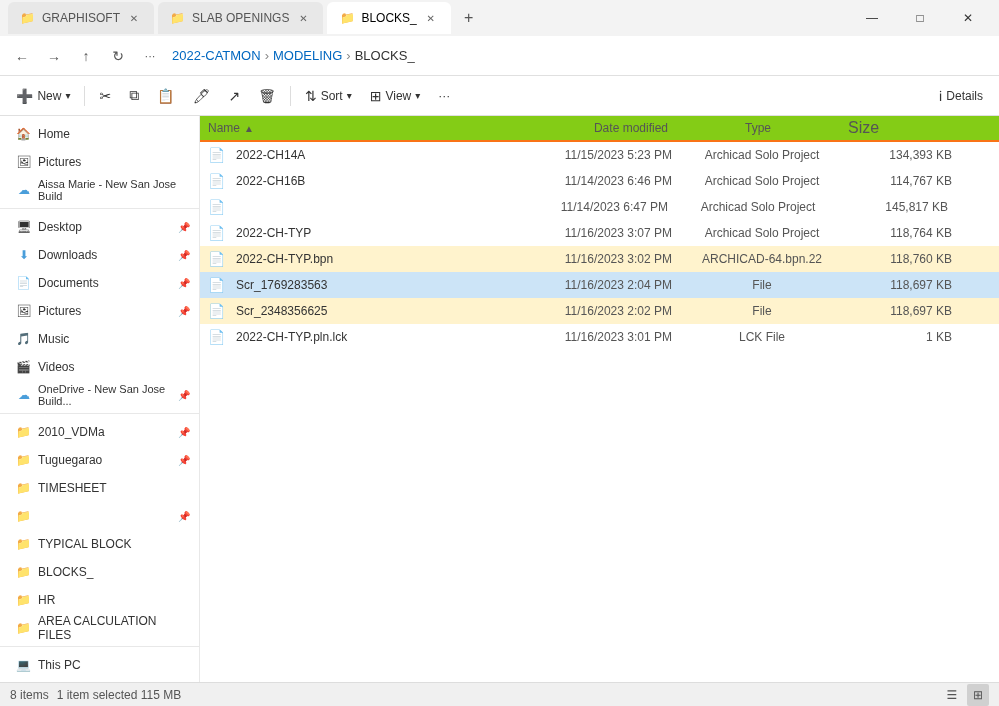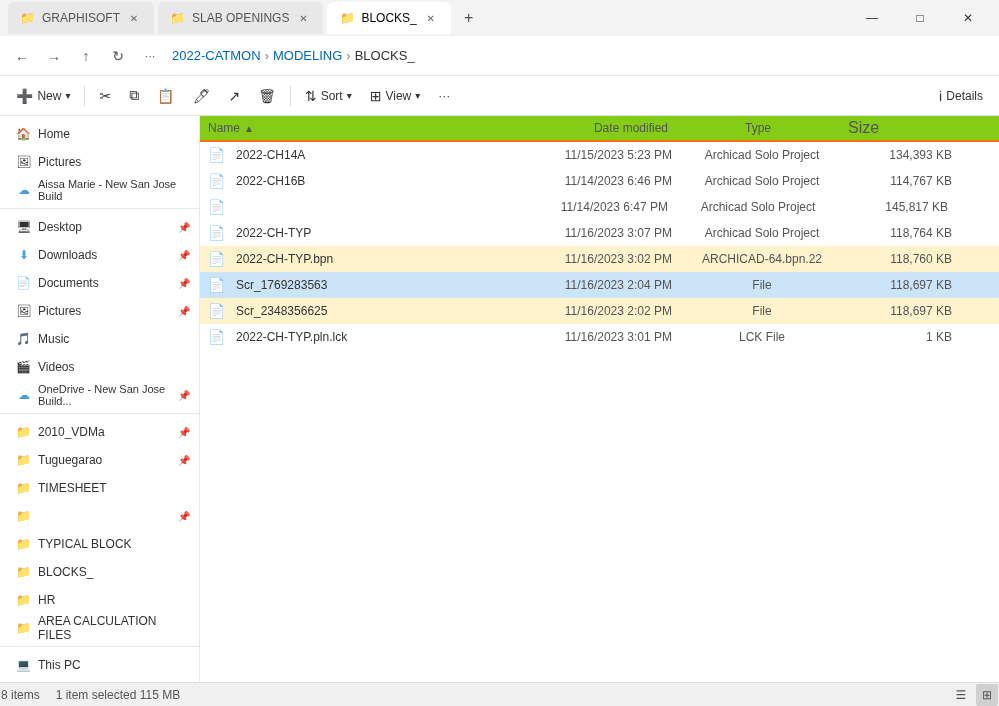--- a/index.html
+++ b/index.html
@@ -56,21 +56,21 @@
     .file-row { display: flex; align-items: center; height: 26px; padding: 0 8px; cursor: pointer; border-bottom: 1px solid transparent; }
     .file-row.selected { background: #cce4f7; }
     .file-row.highlighted { background: #fff3cd; }
     .file-icon { width: 18px; height: 18px; display: flex; align-items: center; justify-content: center; margin-right: 6px; flex-shrink: 0; font-size: 14px; }
     .file-name { flex: 0 0 276px; font-size: 12px; color: #333; white-space: nowrap; overflow: hidden; text-overflow: ellipsis; }
     .file-date { flex: 0 0 160px; font-size: 12px; color: #555; }
     .file-type { flex: 0 0 180px; font-size: 12px; color: #555; }
     .file-size { flex: 0 0 100px; font-size: 12px; color: #555; text-align: right; }
 
     
-    .statusbar { display: flex; align-items: center; height: 24px; background: #f0f0f0; border-top: 1px solid #ddd; padding: 0 1px; font-size: 12px; color: #555; gap: 16px; }
+    .statusbar { display: flex; align-items: center; height: 24px; background: #f0f0f0; border-top: 1px solid #ddd; padding: 0 10px; font-size: 12px; color: #555; gap: 8px; }
     .statusbar-right { margin-left: auto; display: flex; gap: 4px; }
     .view-btn { width: 22px; height: 22px; display: flex; align-items: center; justify-content: center; border-radius: 2px; cursor: pointer; font-size: 12px; }
     .view-btn.active { background: #d0d0d0; }
 
     
     ::-webkit-scrollbar { width: 8px; height: 8px; }
     ::-webkit-scrollbar-track { background: #f0f0f0; }
     ::-webkit-scrollbar-thumb { background: #c0c0c0; border-radius: 4px; }
   </style>
 </head>

